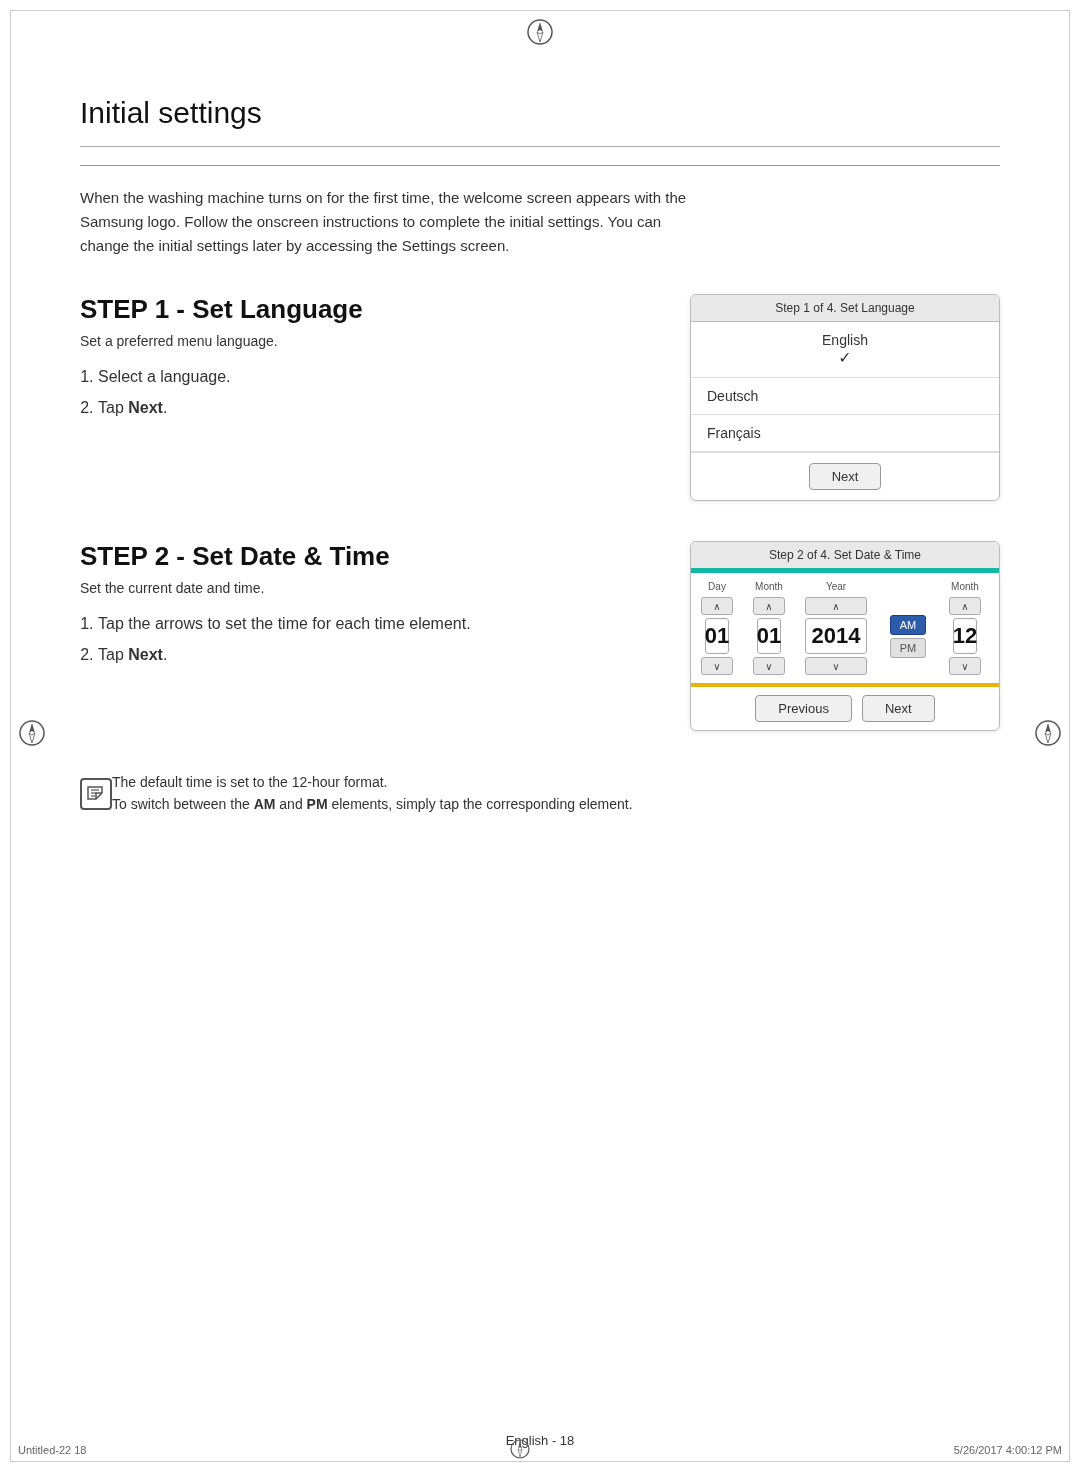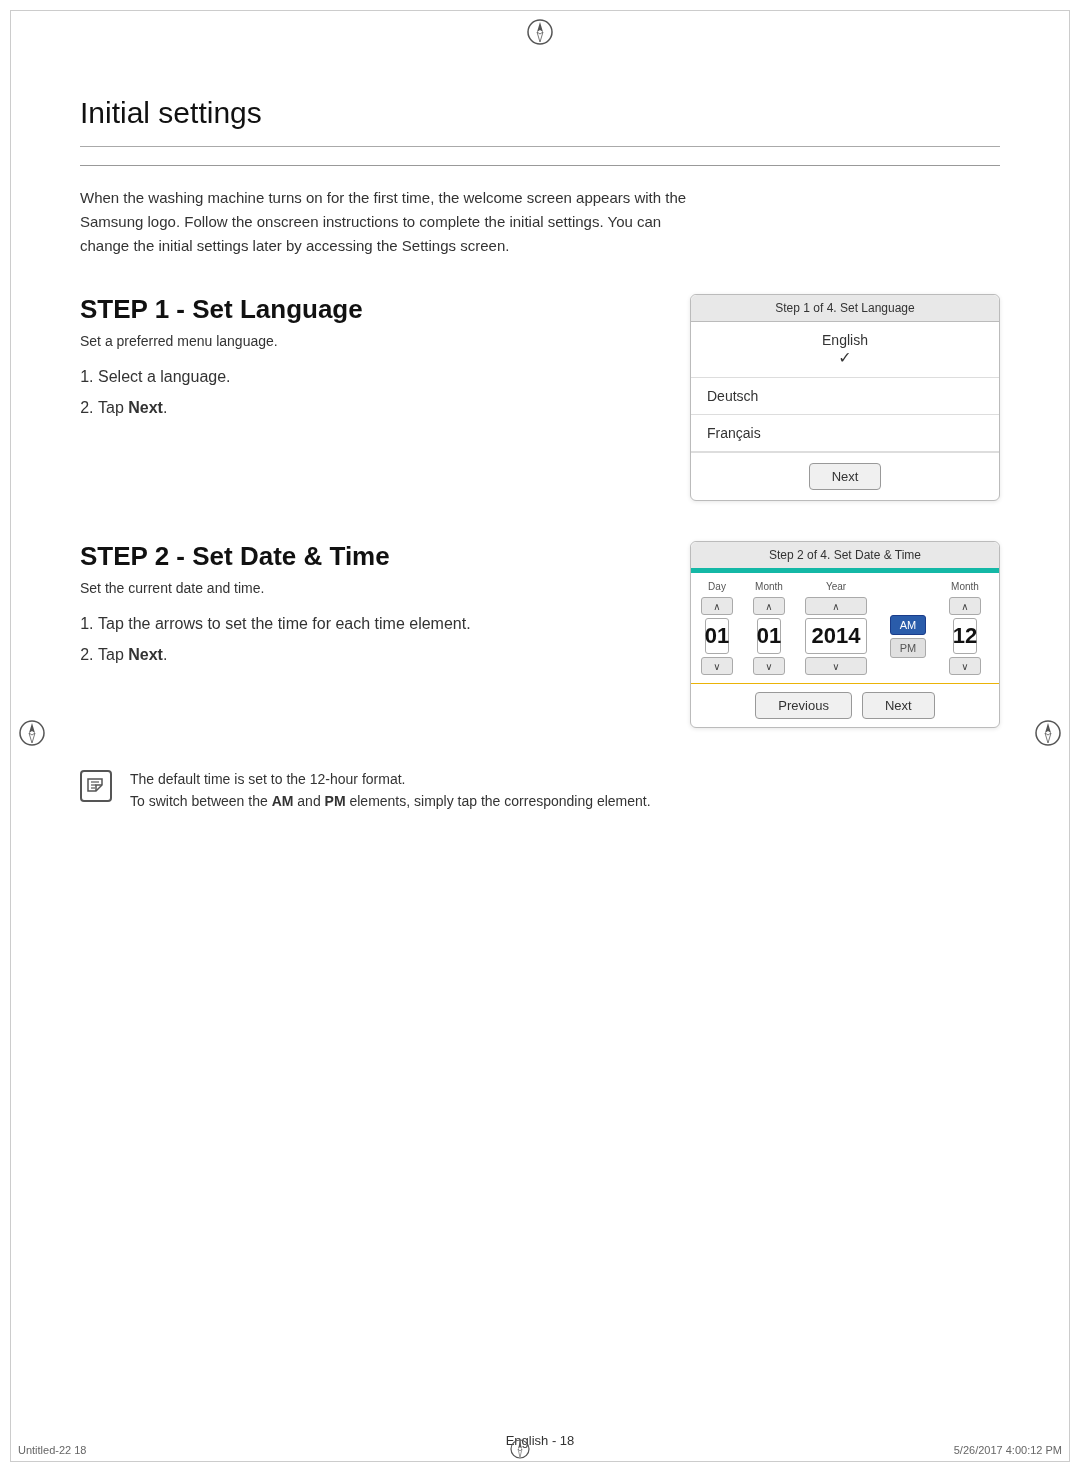--- a/index.html
+++ b/index.html
@@ -278,27 +278,27 @@
       background: #e0e0e0;
       color: #555;
       border-color: #aaa;
     }
 
     .datetime-footer {
       display: flex;
       justify-content: center;
       gap: 10px;
       padding: 8px;
-      border-top: 1px solid #eab308;
+      border-top: 4px solid #eab308;
     }
 
     .note-section {
       display: flex;
-      align-items: flex-start;
-      gap: 18px;
+      align-items: center;
+      gap: 0;
       margin-top: 20px;
       margin-bottom: 20px;
     }
 
     .note-icon {
       width: 32px;
       height: 32px;
       border: 2px solid #555;
       border-radius: 4px;
       display: flex;

